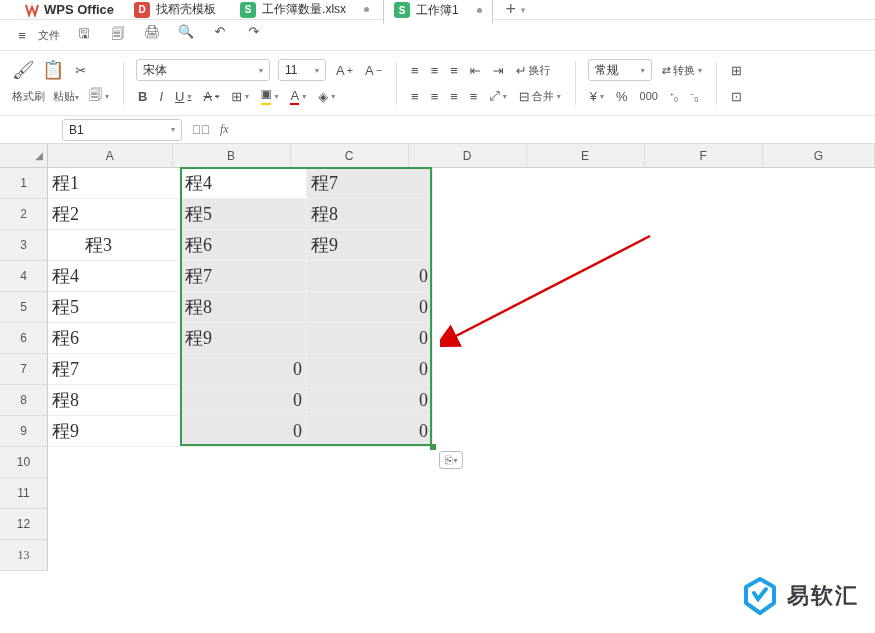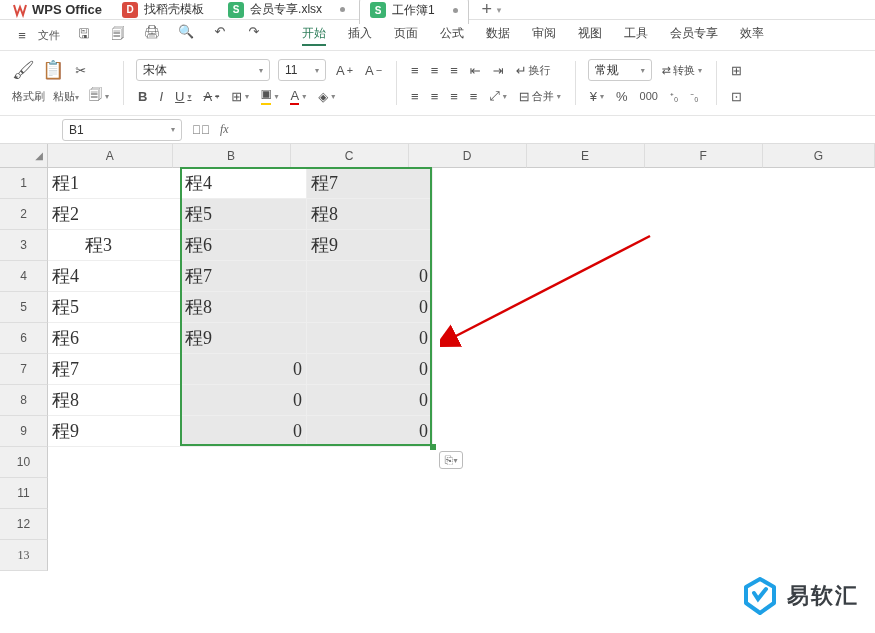--- a/index.html
+++ b/index.html
@@ -1,19 +1,19 @@
 <!DOCTYPE html>
 <html><head>
 <meta charset="utf-8">
 <style>
 * { box-sizing: border-box; margin: 0; padding: 0; font-family: "Microsoft YaHei", sans-serif; }
 body { width: 875px; height: 633px; background: #fff; overflow: hidden; position: relative; font-size: 12px; color: #333; }
 
 
-.titlebar { height: 20px; display: flex; align-items: center; padding: 0 4px; border-bottom: 1px solid #e0e0e0; }
+.titlebar { height: 20px; display: flex; align-items: center; padding: 0 16px; border-bottom: 1px solid #e0e0e0; }
 .app-brand { display: flex; align-items: center; gap: 4px; padding: 0 8px; font-weight: bold; font-size: 13px; }
 .brand-icon { width: 16px; height: 16px; }
 .tab { height: 28px; display: flex; align-items: center; gap: 6px; padding: 0 10px; border-radius: 6px 6px 0 0; margin: 0 2px; cursor: pointer; max-width: 200px; }
 .tab.active { background: #fff; border: 1px solid #ccc; border-bottom: none; }
 .tab-icon { width: 16px; height: 16px; border-radius: 3px; display: flex; align-items: center; justify-content: center; font-size: 10px; color: #fff; font-weight: bold; }
 .tab-icon.red { background: #d94b3f; }
 .tab-icon.green { background: #3cb371; }
 .tab-dot { width: 5px; height: 5px; border-radius: 50%; background: #999; margin-left: 12px; }
 .tab-plus { width: 20px; font-size: 18px; color: #666; text-align: center; margin-left: 6px; }
 .tab-chev { width: 16px; color: #999; font-size: 9px; }
@@ -81,21 +81,21 @@
         <path d="M2 3 L5 13 L8 5 L11 13 L14 3" stroke="#d94b3f" stroke-width="2" fill="none"></path>
       </svg>
     <span>WPS Office</span>
   </div>
   <div class="tab">
     <span class="tab-icon red">D</span>
     <span>找稻壳模板</span>
   </div>
   <div class="tab">
     <span class="tab-icon green">S</span>
-    <span>会员专享.xlsx</span>
+    <span>工作簿数量.xlsx</span>
     <span class="tab-dot"></span>
   </div>
   <div class="tab active">
     <span class="tab-icon green">S</span>
     <span>工作簿1</span>
     <span class="tab-dot"></span>
   </div>
   <span class="tab-plus">+</span>
   <span class="tab-chev">▾</span>
 </div>
@@ -103,32 +103,20 @@
 <div class="menubar">
   <span class="menu-burger">≡</span>
   <span class="small-txt" style="margin:0 6px;">文件</span>
   <div class="qat">
     <span class="qat-icon">🖫</span>
     <span class="qat-icon">🗐</span>
     <span class="qat-icon">🖨</span>
     <span class="qat-icon">🔍</span>
     <span class="qat-icon">↶</span>
     <span class="qat-icon">↷</span>
-  </div>
-  <div class="menu-items">
-    <span class="menu-item active">开始</span>
-    <span class="menu-item">插入</span>
-    <span class="menu-item">页面</span>
-    <span class="menu-item">公式</span>
-    <span class="menu-item">数据</span>
-    <span class="menu-item">审阅</span>
-    <span class="menu-item">视图</span>
-    <span class="menu-item">工具</span>
-    <span class="menu-item">会员专享</span>
-    <span class="menu-item">效率</span>
   </div>
 </div>
 
 <div class="ribbon">
   <div class="rgroup">
     <div class="row">
       <div class="big-col">
           <span class="icon">🖌</span>
         </div>
       <div class="big-col">

